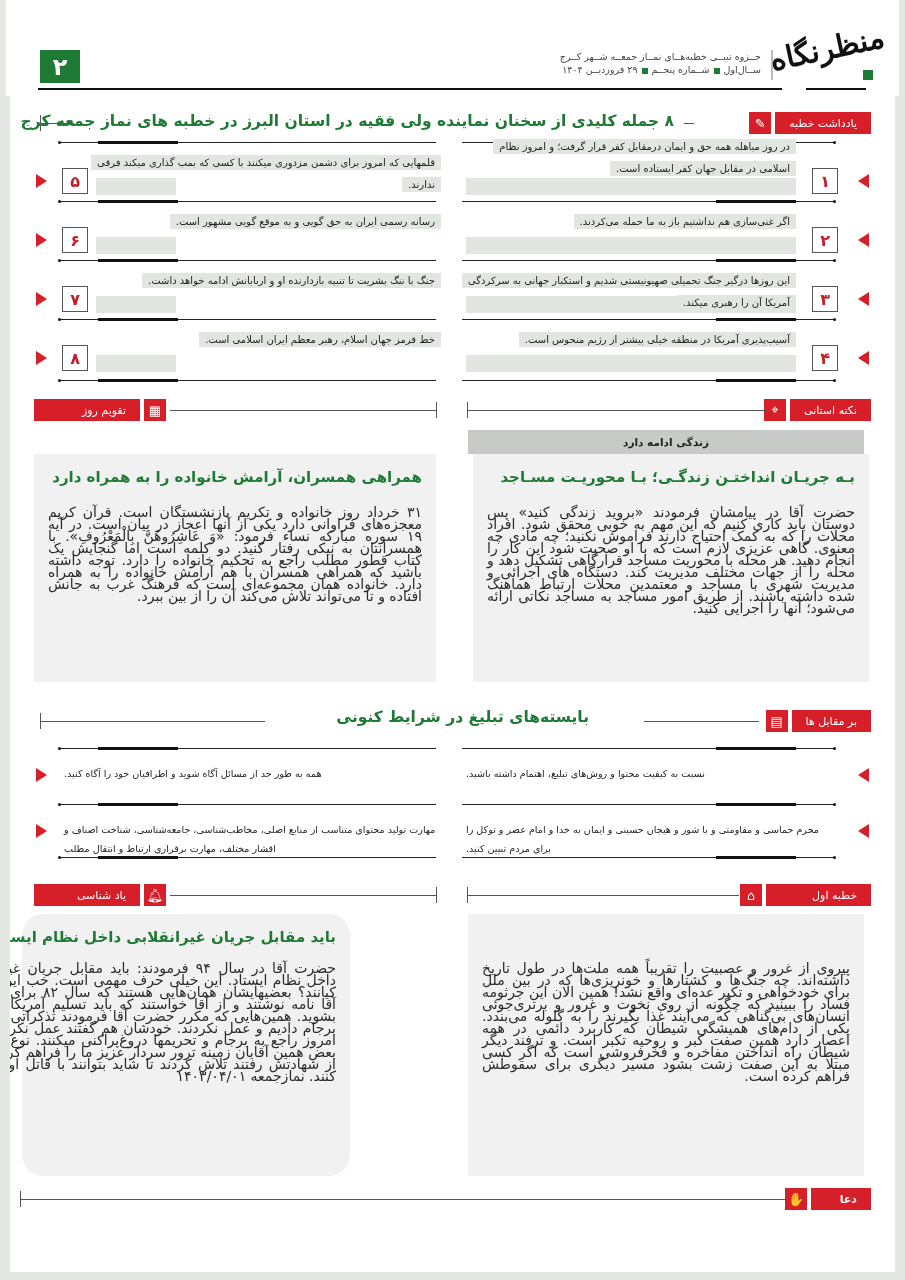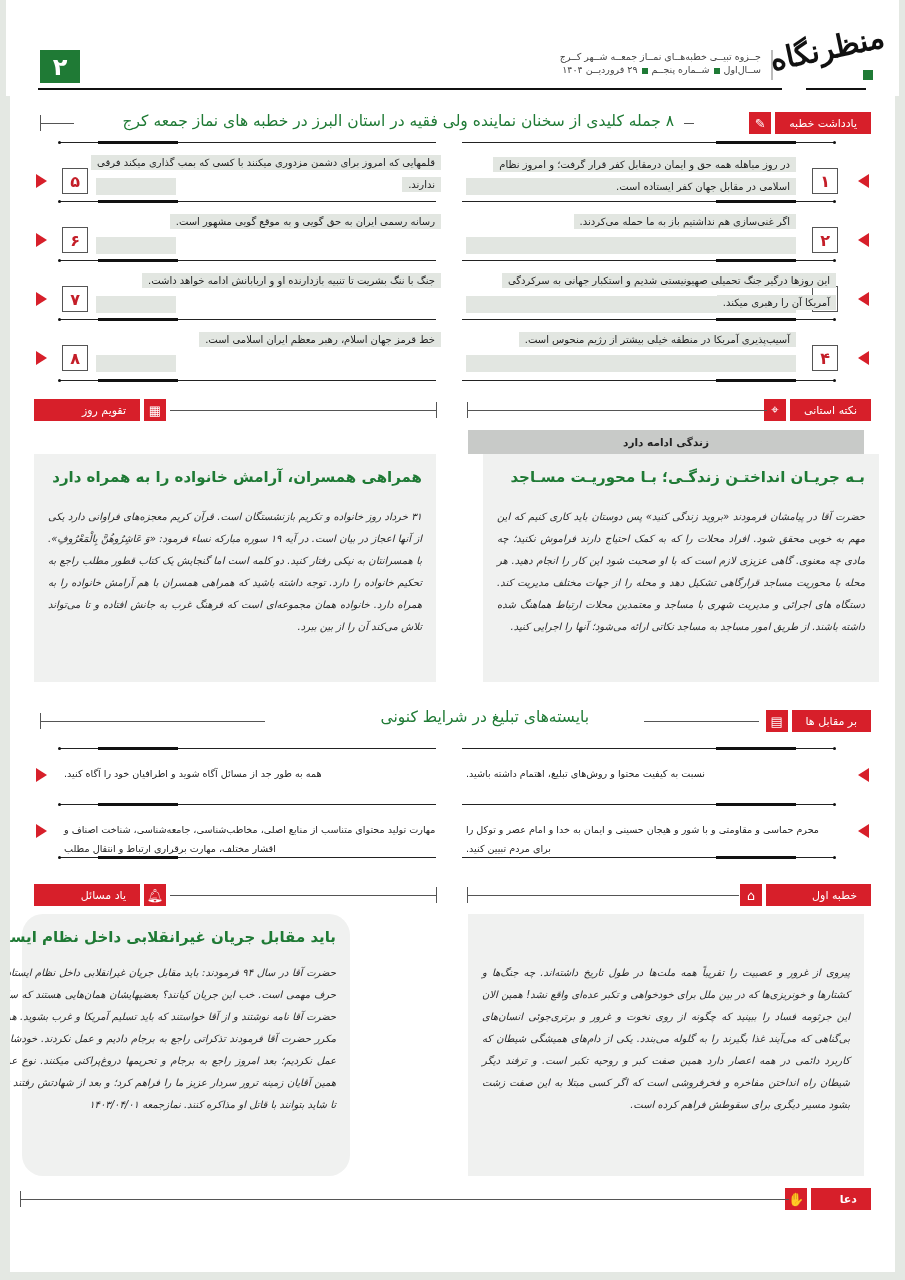--- a/index.html
+++ b/index.html
@@ -46,21 +46,21 @@
     font-size: 13px; display: flex; align-items: center; justify-content: center;
   }
   .tag .lbl {
     height: 22px; background: #d71f2a; color: #fff; font-size: 11px;
     display: flex; align-items: center; padding: 0 14px; letter-spacing: 2px;
   }
   .tag-line { position: absolute; height: 1px; background: #555; }
   .tag-tick { position: absolute; width: 1px; height: 16px; background: #555; }
 
   .main-title {
-    position: absolute; font-size: 15.5px; font-weight: normal; color: #1f7a35;
+    position: absolute; font-size: 15.5px; font-weight: bold; color: #1f7a35;
     white-space: nowrap;
   }
 
   
   .kp-sep { position: absolute; height: 1px; background: #222; }
   .kp-sep::after { content: ""; position: absolute; top: -1px; height: 3px; width: 80px; background: #111; }
   .kp-sep.r::after { right: 38px; }
   .kp-sep.l::after { left: 38px; }
   .kp-sep::before { content: ""; position: absolute; top: -1px; width: 3px; height: 3px; background: #111; border-radius: 50%; }
   .kp-sep.r::before { right: -2px; }
@@ -85,22 +85,22 @@
   
   .subbar {
     position: absolute; height: 24px; background: #c8cac8; font-size: 10.5px; font-weight: bold;
     display: flex; align-items: center; justify-content: center; color: #222;
   }
   .abox { position: absolute; background: #f0f1f0; }
   .a-title {
     position: absolute; font-size: 15px; font-weight: bold; color: #1f7a35; white-space: nowrap;
   }
   .a-body {
-    position: absolute; font-size: 10px; line-height: 22px; color: #2a2a2a;
-    text-align: justify; text-align-last: right; font-style: italic;
+    position: absolute; font-size: 14px; line-height: 12px; color: #2a2a2a;
+    text-align: justify; text-align-last: right;
   }
   .side-strip { position: absolute; width: 30px; background: #e4e8e3; }
 
   
   .li-text { position: absolute; font-size: 9.6px; line-height: 19px; color: #222; text-align: left; }
 
   
   .dua-box { position: absolute; background: #f0f1f0; font-size: 9.6px; color: #222; display: flex; align-items: center; padding-right: 14px; }
 </style>
 </head>
@@ -128,31 +128,31 @@
   <div class="tag-line" style="right:205px; top:123px; width:10px;"></div>
   <div class="main-title" style="right:225px; top:112px;">۸ جمله کلیدی از سخنان نماینده ولی فقیه در استان البرز در خطبه های نماز جمعه کرج</div>
   <div class="tag-line" style="left:34px; top:123px; width:34px;"></div>
   <div class="tag-tick" style="left:34px; top:115px;"></div>
 
   <div id="kp-container">
       <div class="kp-sep r" style="top: 142px; left: 456px; width: 372px;"></div>
       <div class="kp-arrow left" style="top: 174px; left: 852px;"></div>
       <div class="kp-num" style="top: 168px; left: 806px;">۱</div>
       <div class="kp-bar" style="top: 178px; left: 460px; width: 330px;"></div>
-      <div class="kp-text" style="top: 154px; left: 460px; width: 330px; text-align: right;"><span class="hl">در روز مباهله همه حق و ایمان درمقابل کفر قرار گرفت؛ و امروز نظام اسلامی در مقابل جهان کفر ایستاده است.</span></div>
+      <div class="kp-text" style="top: 136px; left: 460px; width: 330px; text-align: right;"><span class="hl">در روز مباهله همه حق و ایمان درمقابل کفر قرار گرفت؛ و امروز نظام اسلامی در مقابل جهان کفر ایستاده است.</span></div>
       <div class="kp-sep r" style="top: 201px; left: 456px; width: 372px;"></div>
       <div class="kp-arrow left" style="top: 233px; left: 852px;"></div>
       <div class="kp-num" style="top: 227px; left: 806px;">۲</div>
       <div class="kp-bar" style="top: 237px; left: 460px; width: 330px;"></div>
       <div class="kp-text" style="top: 211px; left: 460px; width: 330px;"><span class="hl">اگر غنی‌سازی هم نداشتیم باز به ما حمله می‌کردند.</span></div>
       <div class="kp-sep r" style="top: 260px; left: 456px; width: 372px;"></div>
       <div class="kp-arrow left" style="top: 292px; left: 852px;"></div>
       <div class="kp-num" style="top: 286px; left: 806px;">۳</div>
       <div class="kp-bar" style="top: 296px; left: 460px; width: 330px;"></div>
-      <div class="kp-text" style="top: 270px; left: 460px; width: 330px; margin-left: 40px;"><span class="hl">این روزها درگیر جنگ تحمیلی صهیونیستی شدیم و استکبار جهانی به سرکردگی آمریکا آن را رهبری میکند.</span></div>
+      <div class="kp-text" style="top: 270px; left: 460px; width: 330px;"><span class="hl">این روزها درگیر جنگ تحمیلی صهیونیستی شدیم و استکبار جهانی به سرکردگی آمریکا آن را رهبری میکند.</span></div>
       <div class="kp-sep r" style="top: 319px; left: 456px; width: 372px;"></div>
       <div class="kp-arrow left" style="top: 351px; left: 852px;"></div>
       <div class="kp-num" style="top: 345px; left: 806px;">۴</div>
       <div class="kp-bar" style="top: 355px; left: 460px; width: 330px;"></div>
       <div class="kp-text" style="top: 329px; left: 460px; width: 330px;"><span class="hl">آسیب‌پذیری آمریکا در منطقه خیلی بیشتر از رژیم منحوس است.</span></div>
       <div class="kp-sep l" style="top: 142px; left: 54px; width: 376px;"></div>
       <div class="kp-arrow right" style="top: 174px; left: 30px;"></div>
       <div class="kp-num" style="top: 168px; left: 56px;">۵</div>
       <div class="kp-bar" style="top: 178px; left: 90px; width: 80px;"></div>
       <div class="kp-text" style="top: 152px; left: 90px; width: 345px;"><span class="hl">قلمهایی که امروز برای دشمن مزدوری میکنند با کسی که بمب گذاری میکند فرقی ندارند.</span></div>
@@ -175,21 +175,21 @@
       <div class="kp-sep l" style="top: 380px; left: 54px; width: 376px;"></div>
     </div>
 
   <div class="tag" style="right:28px; top:399px;">
     <div class="lbl">نکته استانی</div>
     <div class="ic">⌖</div>
   </div>
   <div class="tag-line" style="right:132px; top:410px; width:300px;"></div>
   <div class="tag-tick" style="left:461px; top:402px;"></div>
   <div class="subbar" style="right:35px; top:430px; width:396px;">زندگی ادامه دارد</div>
-  <div class="abox" style="right:20px; top:454px; width:396px; height:228px;">
+  <div class="abox" style="right:30px; top:454px; width:396px; height:228px;">
     <div class="a-title" style="right:14px; top:14px;">بـه جریـان انداختـن زندگـی؛ بـا محوریـت مسـاجد</div>
     <div class="a-body" style="right:14px; top:52px; width:368px;">حضرت آقا در پیامشان فرمودند «بروید زندگی کنید» پس دوستان باید کاری کنیم که این مهم به خوبی محقق شود. افراد محلات را که به کمک احتیاج دارند فراموش نکنید؛ چه مادی چه معنوی. گاهی عزیزی لازم است که با او صحبت شود این کار را انجام دهید. هر محله با محوریت مساجد قرارگاهی تشکیل دهد و محله را از جهات مختلف مدیریت کند. دستگاه های اجرائی و مدیریت شهری با مساجد و معتمدین محلات ارتباط هماهنگ شده داشته باشند. از طریق امور مساجد به مساجد نکاتی ارائه می‌شود؛ آنها را اجرایی کنید.</div>
   </div>
 
   <div class="tag" style="left:28px; top:399px; flex-direction: row-reverse; text-align: right;">
     <div class="lbl" style="width:106px; justify-content:flex-start;">تقویم روز</div>
     <div class="ic">▦</div>
   </div>
   <div class="tag-line" style="left:164px; top:410px; width:266px;"></div>
   <div class="tag-tick" style="left:430px; top:402px;"></div>
@@ -228,21 +228,21 @@
     <div class="lbl" style="width:105px;">خطبه اول</div>
     <div class="ic">⌂</div>
   </div>
   <div class="tag-line" style="right:160px; top:895px; width:272px;"></div>
   <div class="tag-tick" style="left:461px; top:887px;"></div>
   <div class="abox" style="right:35px; top:914px; width:396px; height:262px;">
     <div class="a-body" style="right:14px; top:48px; width:368px;">پیروی از غرور و عصبیت را تقریباً همه ملت‌ها در طول تاریخ داشته‌اند. چه جنگ‌ها و کشتارها و خونریزی‌ها که در بین ملل برای خودخواهی و تکبر عده‌ای واقع نشد! همین الان این جرثومه فساد را ببینید که چگونه از روی نخوت و غرور و برتری‌جوئی انسان‌های بی‌گناهی که می‌آیند غذا بگیرند را به گلوله می‌بندد. یکی از دام‌های همیشگی شیطان که کاربرد دائمی در همه اعصار دارد همین صفت کبر و روحیه تکبر است. و ترفند دیگر شیطان راه انداختن مفاخره و فخرفروشی است که اگر کسی مبتلا به این صفت زشت بشود مسیر دیگری برای سقوطش فراهم کرده است.</div>
   </div>
 
   <div class="tag" style="left:28px; top:884px; flex-direction: row-reverse;">
-    <div class="lbl" style="width:106px; justify-content:flex-start;">یاد مسائل</div>
+    <div class="lbl" style="width:106px; justify-content:flex-start;">یاد شناسی</div>
     <div class="ic">🔔︎</div>
   </div>
   <div class="tag-line" style="left:164px; top:895px; width:266px;"></div>
   <div class="tag-tick" style="left:430px; top:887px;"></div>
   <div class="abox" style="left:16px; top:914px; width:328px; height:262px;border-radius:21px;">
     <div class="a-title" style="right:14px; top:14px;">باید مقابل جریان غیرانقلابی داخل نظام ایستاد</div>
     <div class="a-body" style="right:14px; top:48px; width:374px;">حضرت آقا در سال ۹۴ فرمودند: باید مقابل جریان غیرانقلابی داخل نظام ایستاد. این خیلی حرف مهمی است. خب این جریان کیانند؟ بعضیهایشان همان‌هایی هستند که سال ۸۲ برای حضرت آقا نامه نوشتند و از آقا خواستند که باید تسلیم آمریکا و غرب بشوید. همین‌هایی که مکرر حضرت آقا فرمودند تذکراتی راجع به برجام دادیم و عمل نکردند. خودشان هم گفتند عمل نکردیم؛ بعد امروز راجع به برجام و تحریمها دروغ‌پراکنی میکنند. نوع عملکرد بعض همین آقایان زمینه ترور سردار عزیز ما را فراهم کرد؛ و بعد از شهادتش رفتند تلاش کردند تا شاید بتوانند با قاتل او مذاکره کنند. نمازجمعه ۱۴۰۳/۰۴/۰۱</div>
   </div>
 
   <div class="tag" style="right:28px; top:1188px;">

